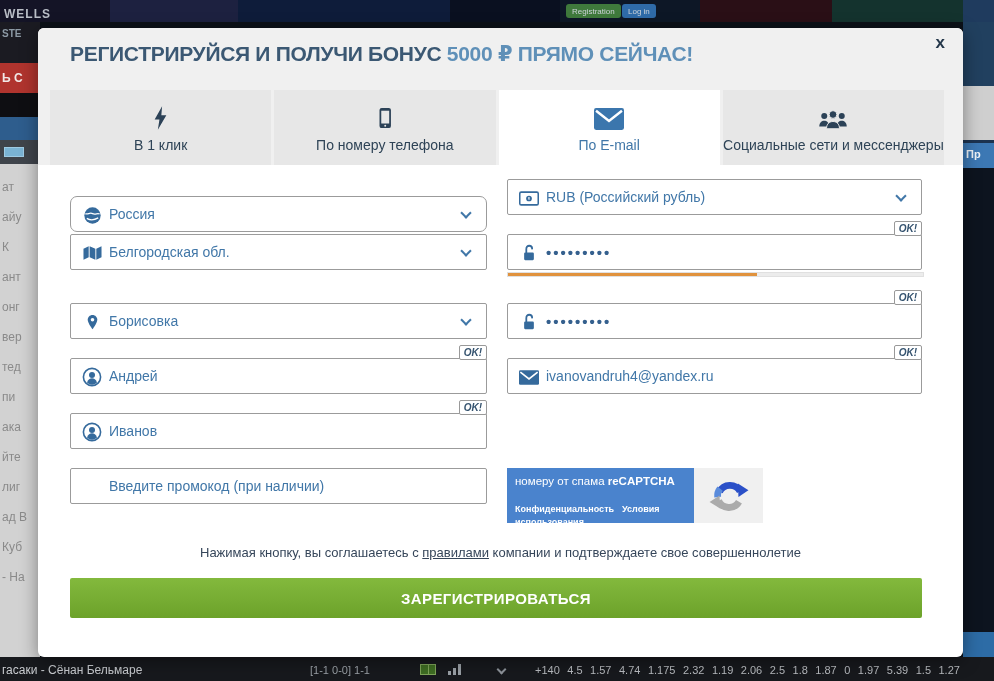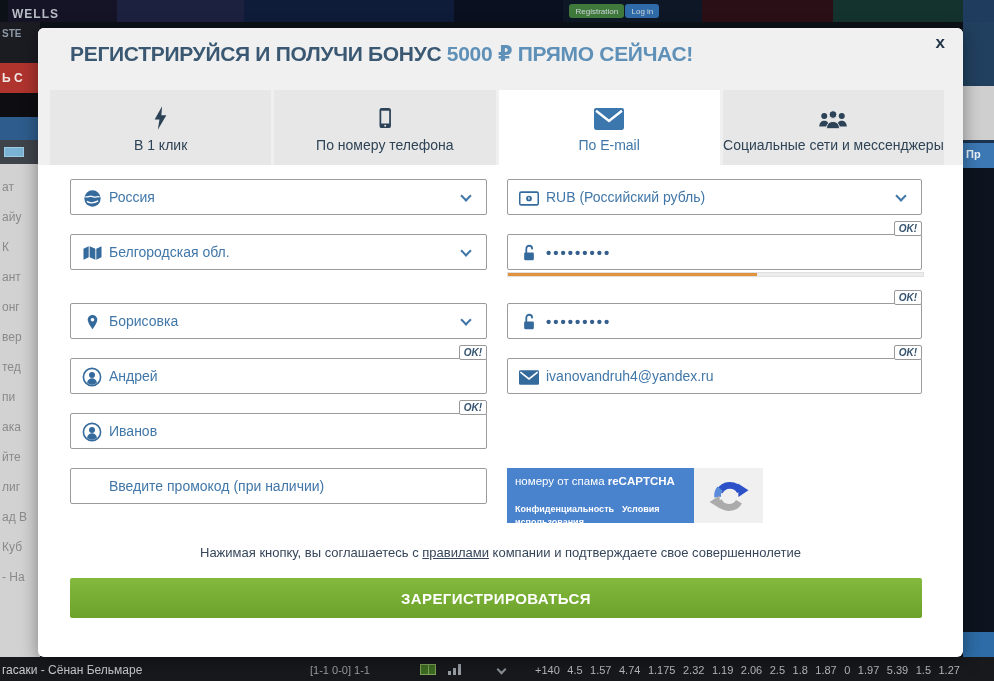--- a/index.html
+++ b/index.html
@@ -1,21 +1,21 @@
 <!DOCTYPE html>
 <html><head>
 <meta charset="utf-8">
 <style>
   * { margin:0; padding:0; box-sizing:border-box; }
   html,body { width:994px; height:681px; overflow:hidden; }
   body { font-family:"Liberation Sans","DejaVu Sans",sans-serif; background:#0c1118; }
   .stage { position:relative; width:994px; height:681px; }
 
   
-  .bg-banner { position:absolute; left:0; top:0; width:994px; height:22px; display:flex;padding-left:8px; }
+  .bg-banner { position:absolute; left:0; top:0; width:994px; height:22px; display:flex; }
   .seg { height:22px; position:relative; }
   .banner-text { position:absolute; left:4px; bottom:1px; color:#b9bec6; font-weight:bold; font-size:12px; letter-spacing:1px; }
   .bg-btn { position:absolute; top:4px; height:14px; border-radius:3px; font-size:8px; color:#cdd4da; display:flex; align-items:center; justify-content:center; padding:0 6px; }
   .btn-reg { left:6px; background:#3f7a3c; }
   .btn-login { left:62px; background:#2f6ba8; }
 
   .bg-left { position:absolute; left:0; top:22px; width:40px; height:635px; background:#d2d2d2; overflow:hidden; }
   .lb { position:absolute; left:0; width:40px; }
   .lb1 { top:0; height:41px; background:#1b1b22; color:#8d9aa5; font-size:10px; padding:6px 0 0 2px; font-weight:bold;}
   .lb2 { top:41px; height:30px; background:#b0342e; color:#f1e8e6; font-size:12px; font-weight:bold; padding:8px 0 0 2px; }
@@ -222,21 +222,21 @@
             <circle cx="19" cy="6.6" r="2.4" fill="#2c4257"></circle>
               <path d="M15 15 C15 11.8 17 10.3 19 10.3 C21 10.3 23 11.8 23 15 Z" fill="#2c4257"></path>
             <circle cx="12" cy="5.4" r="3.1" fill="#2c4257" stroke="#e7e7e7" stroke-width="0.8"></circle>
             <path d="M6.8 16.8 C6.8 12.6 9.4 11 12 11 C14.6 11 17.2 12.6 17.2 16.8 Z" fill="#2c4257" stroke="#e7e7e7" stroke-width="0.8"></path>
           </svg>
         </span>
         <span class="tab-label">Социальные сети и мессенджеры</span>
       </div>
     </div>
 
-    <div class="field sel col-l" style="top:151px;">
+    <div class="field sel col-l" style="top:168px;border-radius:7px;">
       <span class="f-icon">
         <svg width="19" height="19" viewBox="0 0 20 20">
             <circle cx="10" cy="10" r="8.6" fill="#356a9c"></circle>
             <path d="M2.5 8 C5 9.5 7 6.5 10 8 C13 9.5 15.5 7 17.5 8.5" stroke="#fff" stroke-width="1.3" fill="none"></path>
             <path d="M4 13 C7 14.8 12 14.8 16 12.5" stroke="#fff" stroke-width="1.3" fill="none"></path>
           </svg>
       </span>
       <span class="f-text">Россия</span>
       <span class="chev"></span>
     </div>

